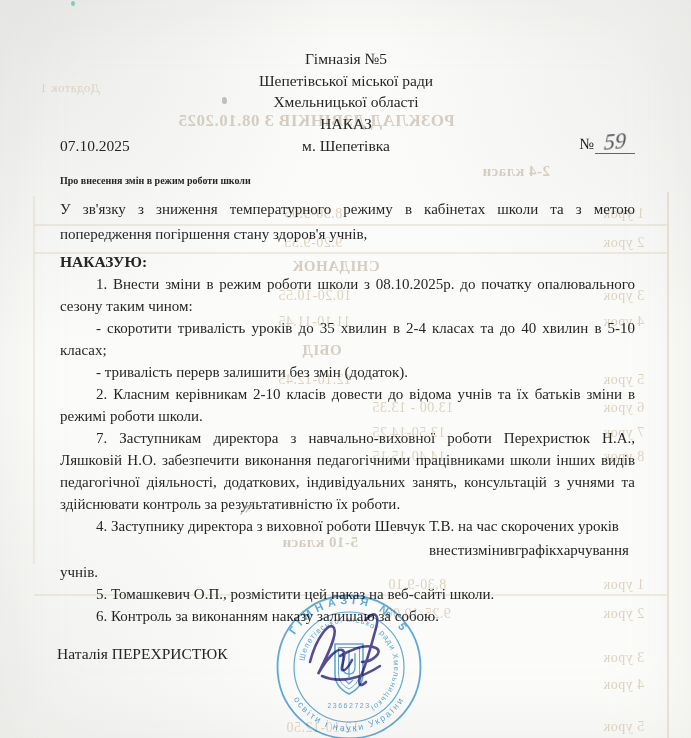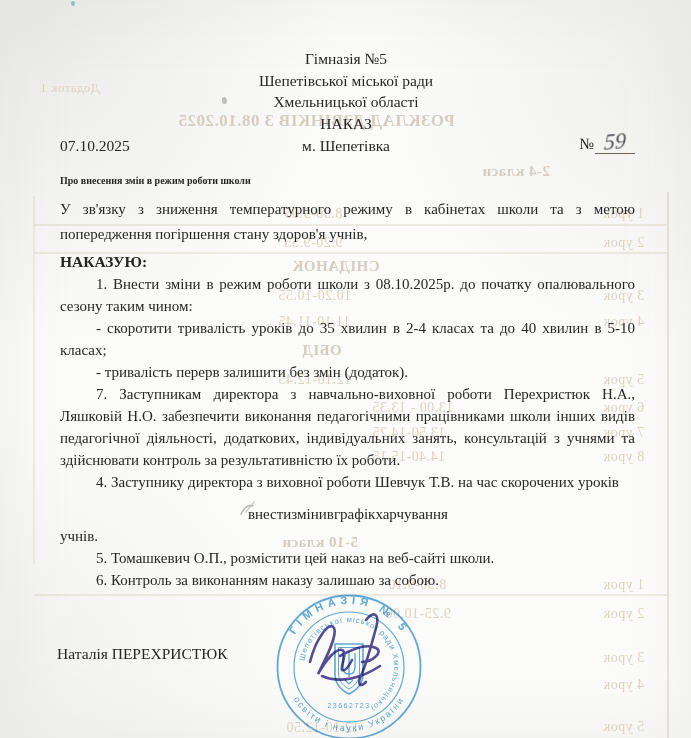--- a/index.html
+++ b/index.html
@@ -40,21 +40,21 @@
   .num-line{display:inline-block;width:40px;border-bottom:1.6px solid #70635a;text-align:center;margin-left:1px;}
   .handwritten{
     display:inline-block;font-style:italic;font-size:22px;color:#56565c;
     transform:rotate(-5deg) skewX(-8deg);line-height:18px;filter:blur(.2px);
   }
   .subject{font-weight:bold;font-size:10px;margin:17px 0 0 3px;}
   .intro{font-size:15px;line-height:25px;margin:11px 0 0 3px;text-align:justify;}
   .resolve{font-weight:bold;font-size:15.5px;margin:4px 0 0 3px;line-height:22px;}
   .item{font-size:15px;line-height:22px;margin:0 0 0 3px;text-indent:36px;text-align:justify;}
   .item.nojust{text-align:left;}
-  .spread-row{display:flex;justify-content:center;font-size:15px;line-height:22px;margin:10px 6px 0 10px;}
+  .spread-row{display:flex;justify-content:flex-end;font-size:15px;line-height:22px;margin:2px 6px 0 10px;}
   .tail{font-size:15px;line-height:22px;margin:0 0 0 3px;}
   
   .sig-row{position:absolute;z-index:2;left:57px;right:57px;top:645px;display:flex;justify-content:space-between;font-size:15.5px;}
   .sig-row .pos{margin-left:8px;}
   .sig-row .name{margin-right:46px;}
   .stamp-svg{position:absolute;left:274px;top:592px;z-index:3;mix-blend-mode:multiply;opacity:.88;}
   .sign-svg{position:absolute;left:296px;top:604px;z-index:4;mix-blend-mode:multiply;}
   .tick-svg{position:absolute;left:238px;top:499px;z-index:2;opacity:.65;}
   .stamp-text{font-family:"Liberation Sans",sans-serif;}
 </style>
@@ -121,20 +121,21 @@
 
     <div class="subject">Про внесення змін в режим роботи школи</div>
 
     <p class="intro">У зв'язку з зниження температурного режиму в кабінетах школи та з метою попередження погіршення стану здоров'я учнів,</p>
 
     <div class="resolve">НАКАЗУЮ:</div>
 
     <p class="item">1. Внести зміни в режим роботи школи  з 08.10.2025р. до початку опалювального сезону таким чином:</p>
     <p class="item">- скоротити тривалість уроків  до  35 хвилин в 2-4 класах та до 40 хвилин в 5-10 класах;</p>
     <p class="item nojust">- тривалість перерв залишити без змін (додаток).</p>
+    <p class="item">2. Класним керівникам 2-10 класів довести до відома учнів та їх батьків зміни в режимі роботи школи.</p>
     <p class="item">7. Заступникам директора з навчально-виховної роботи Перехристюк Н.А., Ляшковій Н.О. забезпечити виконання педагогічними працівниками школи інших видів педагогічної діяльності, додаткових, індивідуальних занять, консультацій  з учнями  та здійснювати контроль за результативністю їх роботи.</p>
     <p class="item">4. Заступнику директора з виховної роботи Шевчук Т.В. на час скорочених уроків</p>
 
     <div class="spread-row">
       <span>внести</span>
       <span>зміни</span>
       <span>в</span>
       <span>графік</span>
       <span>харчування</span>
     </div>

